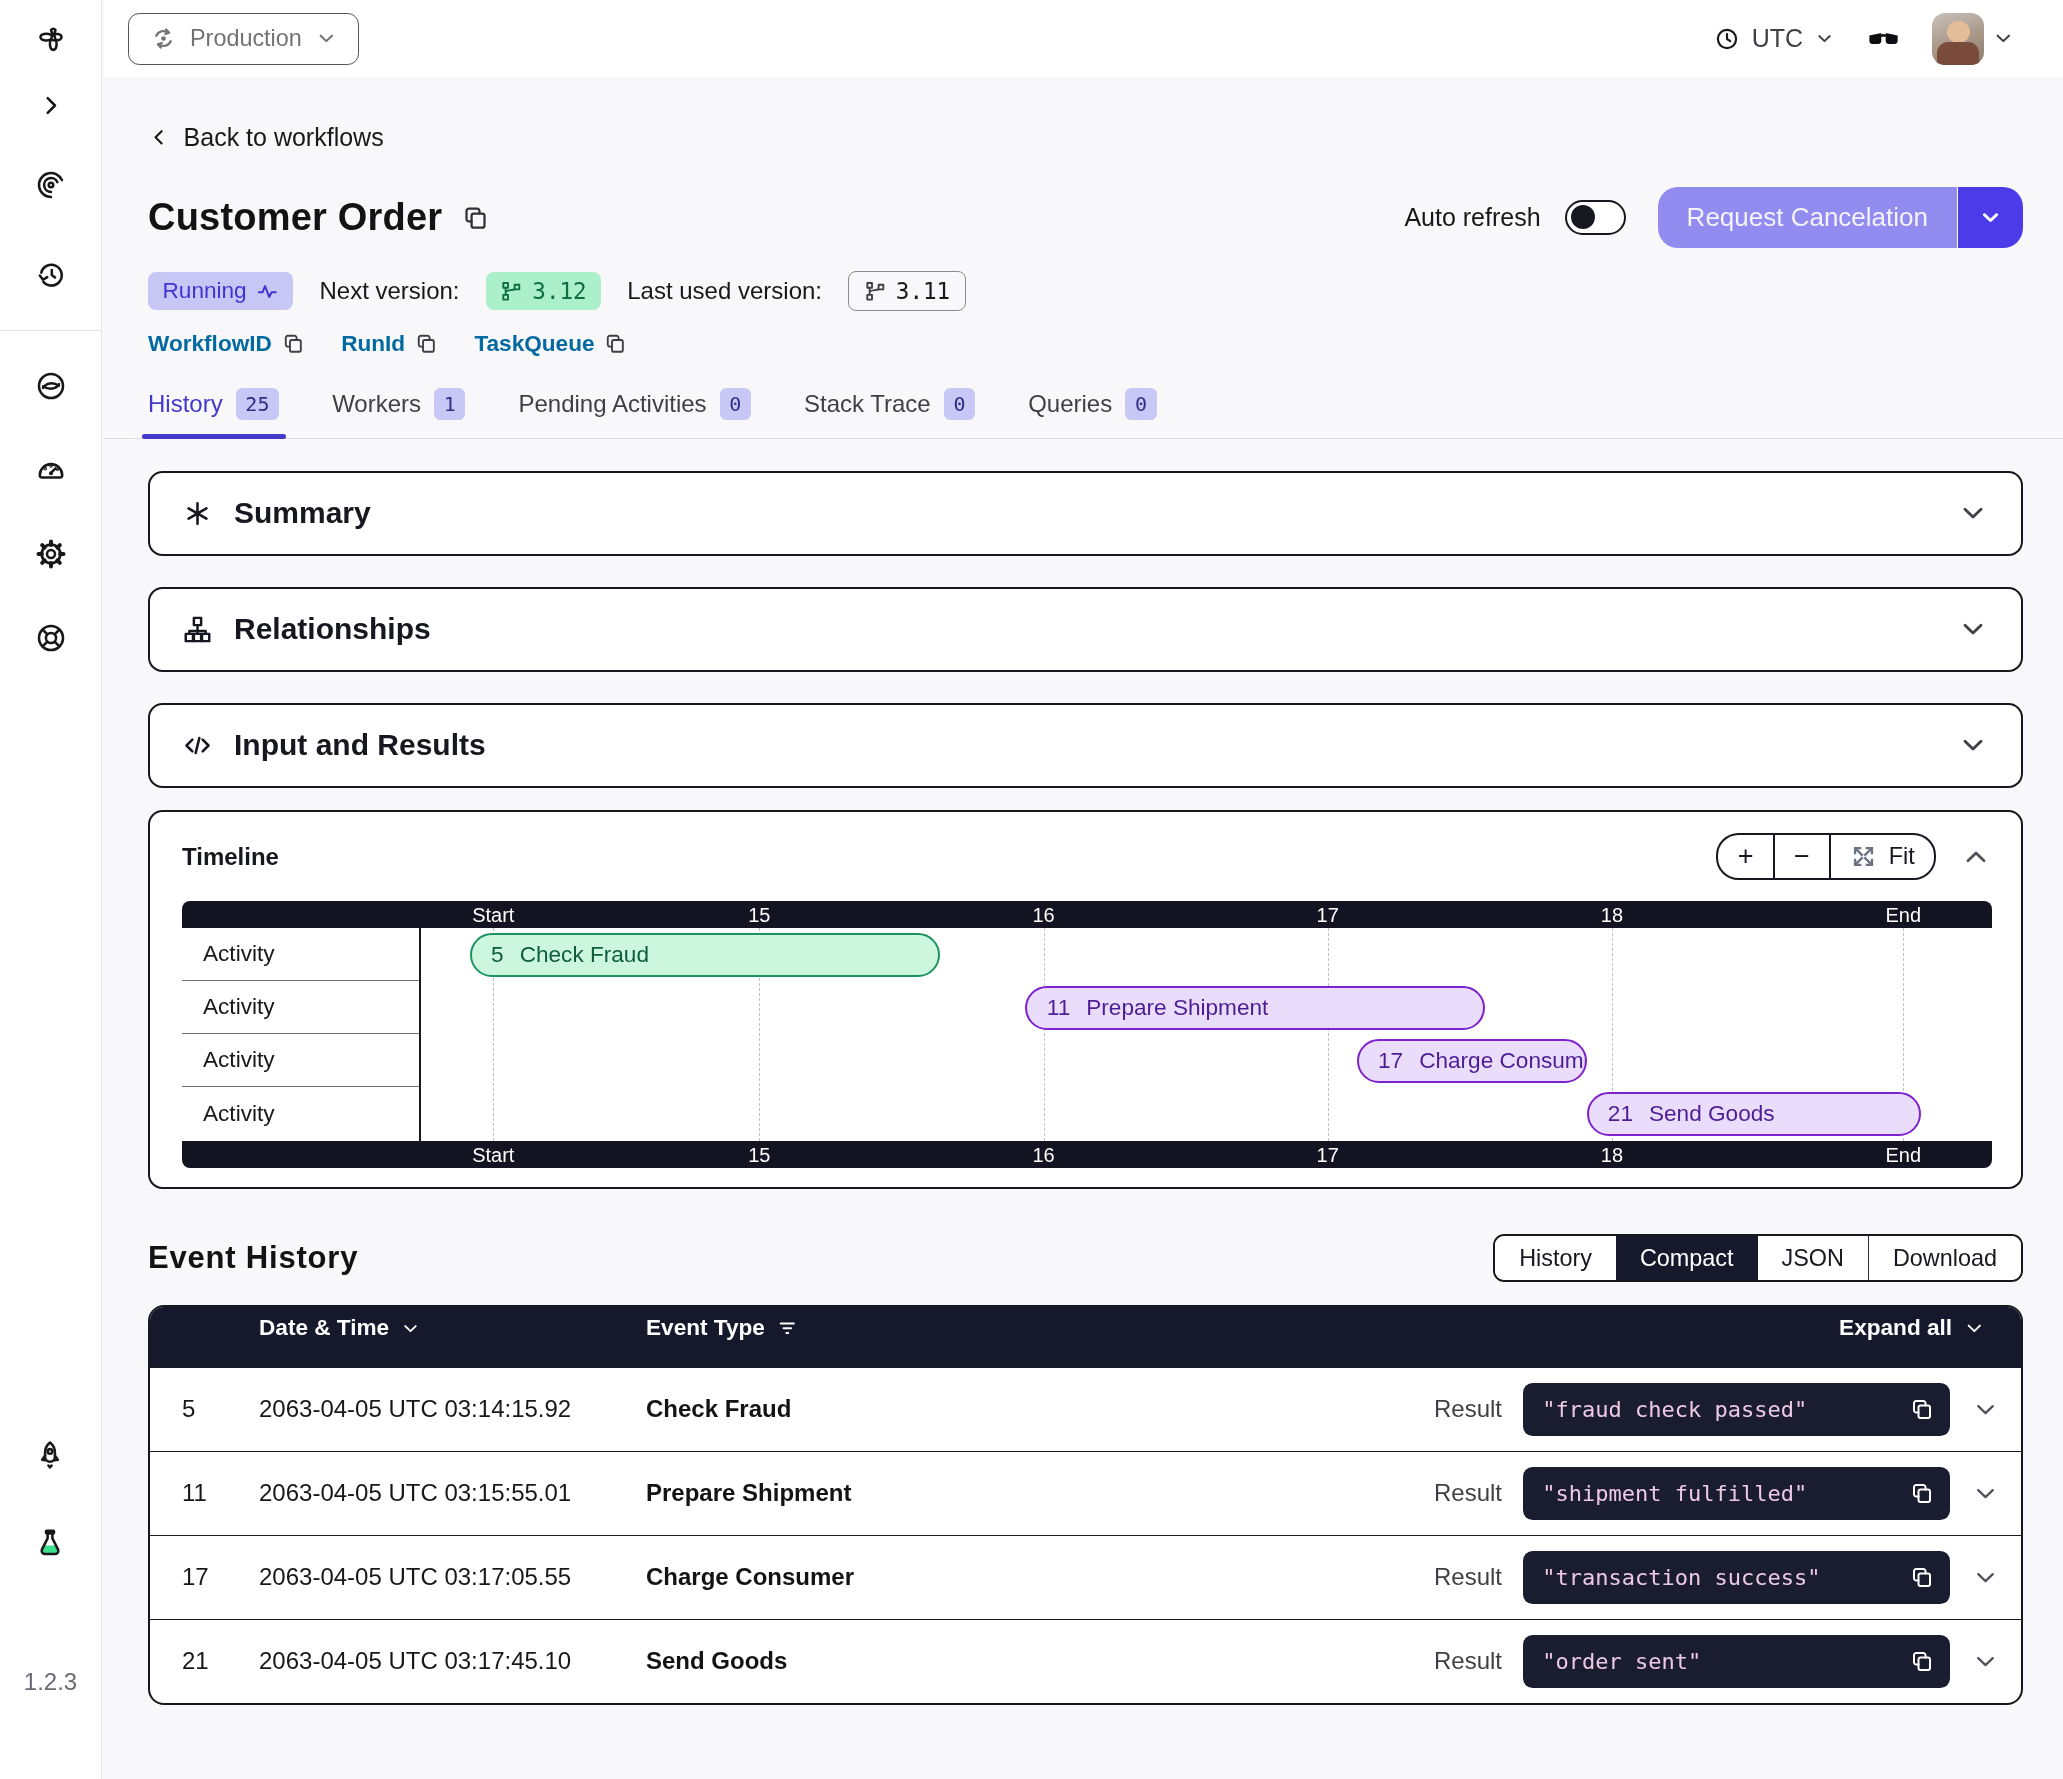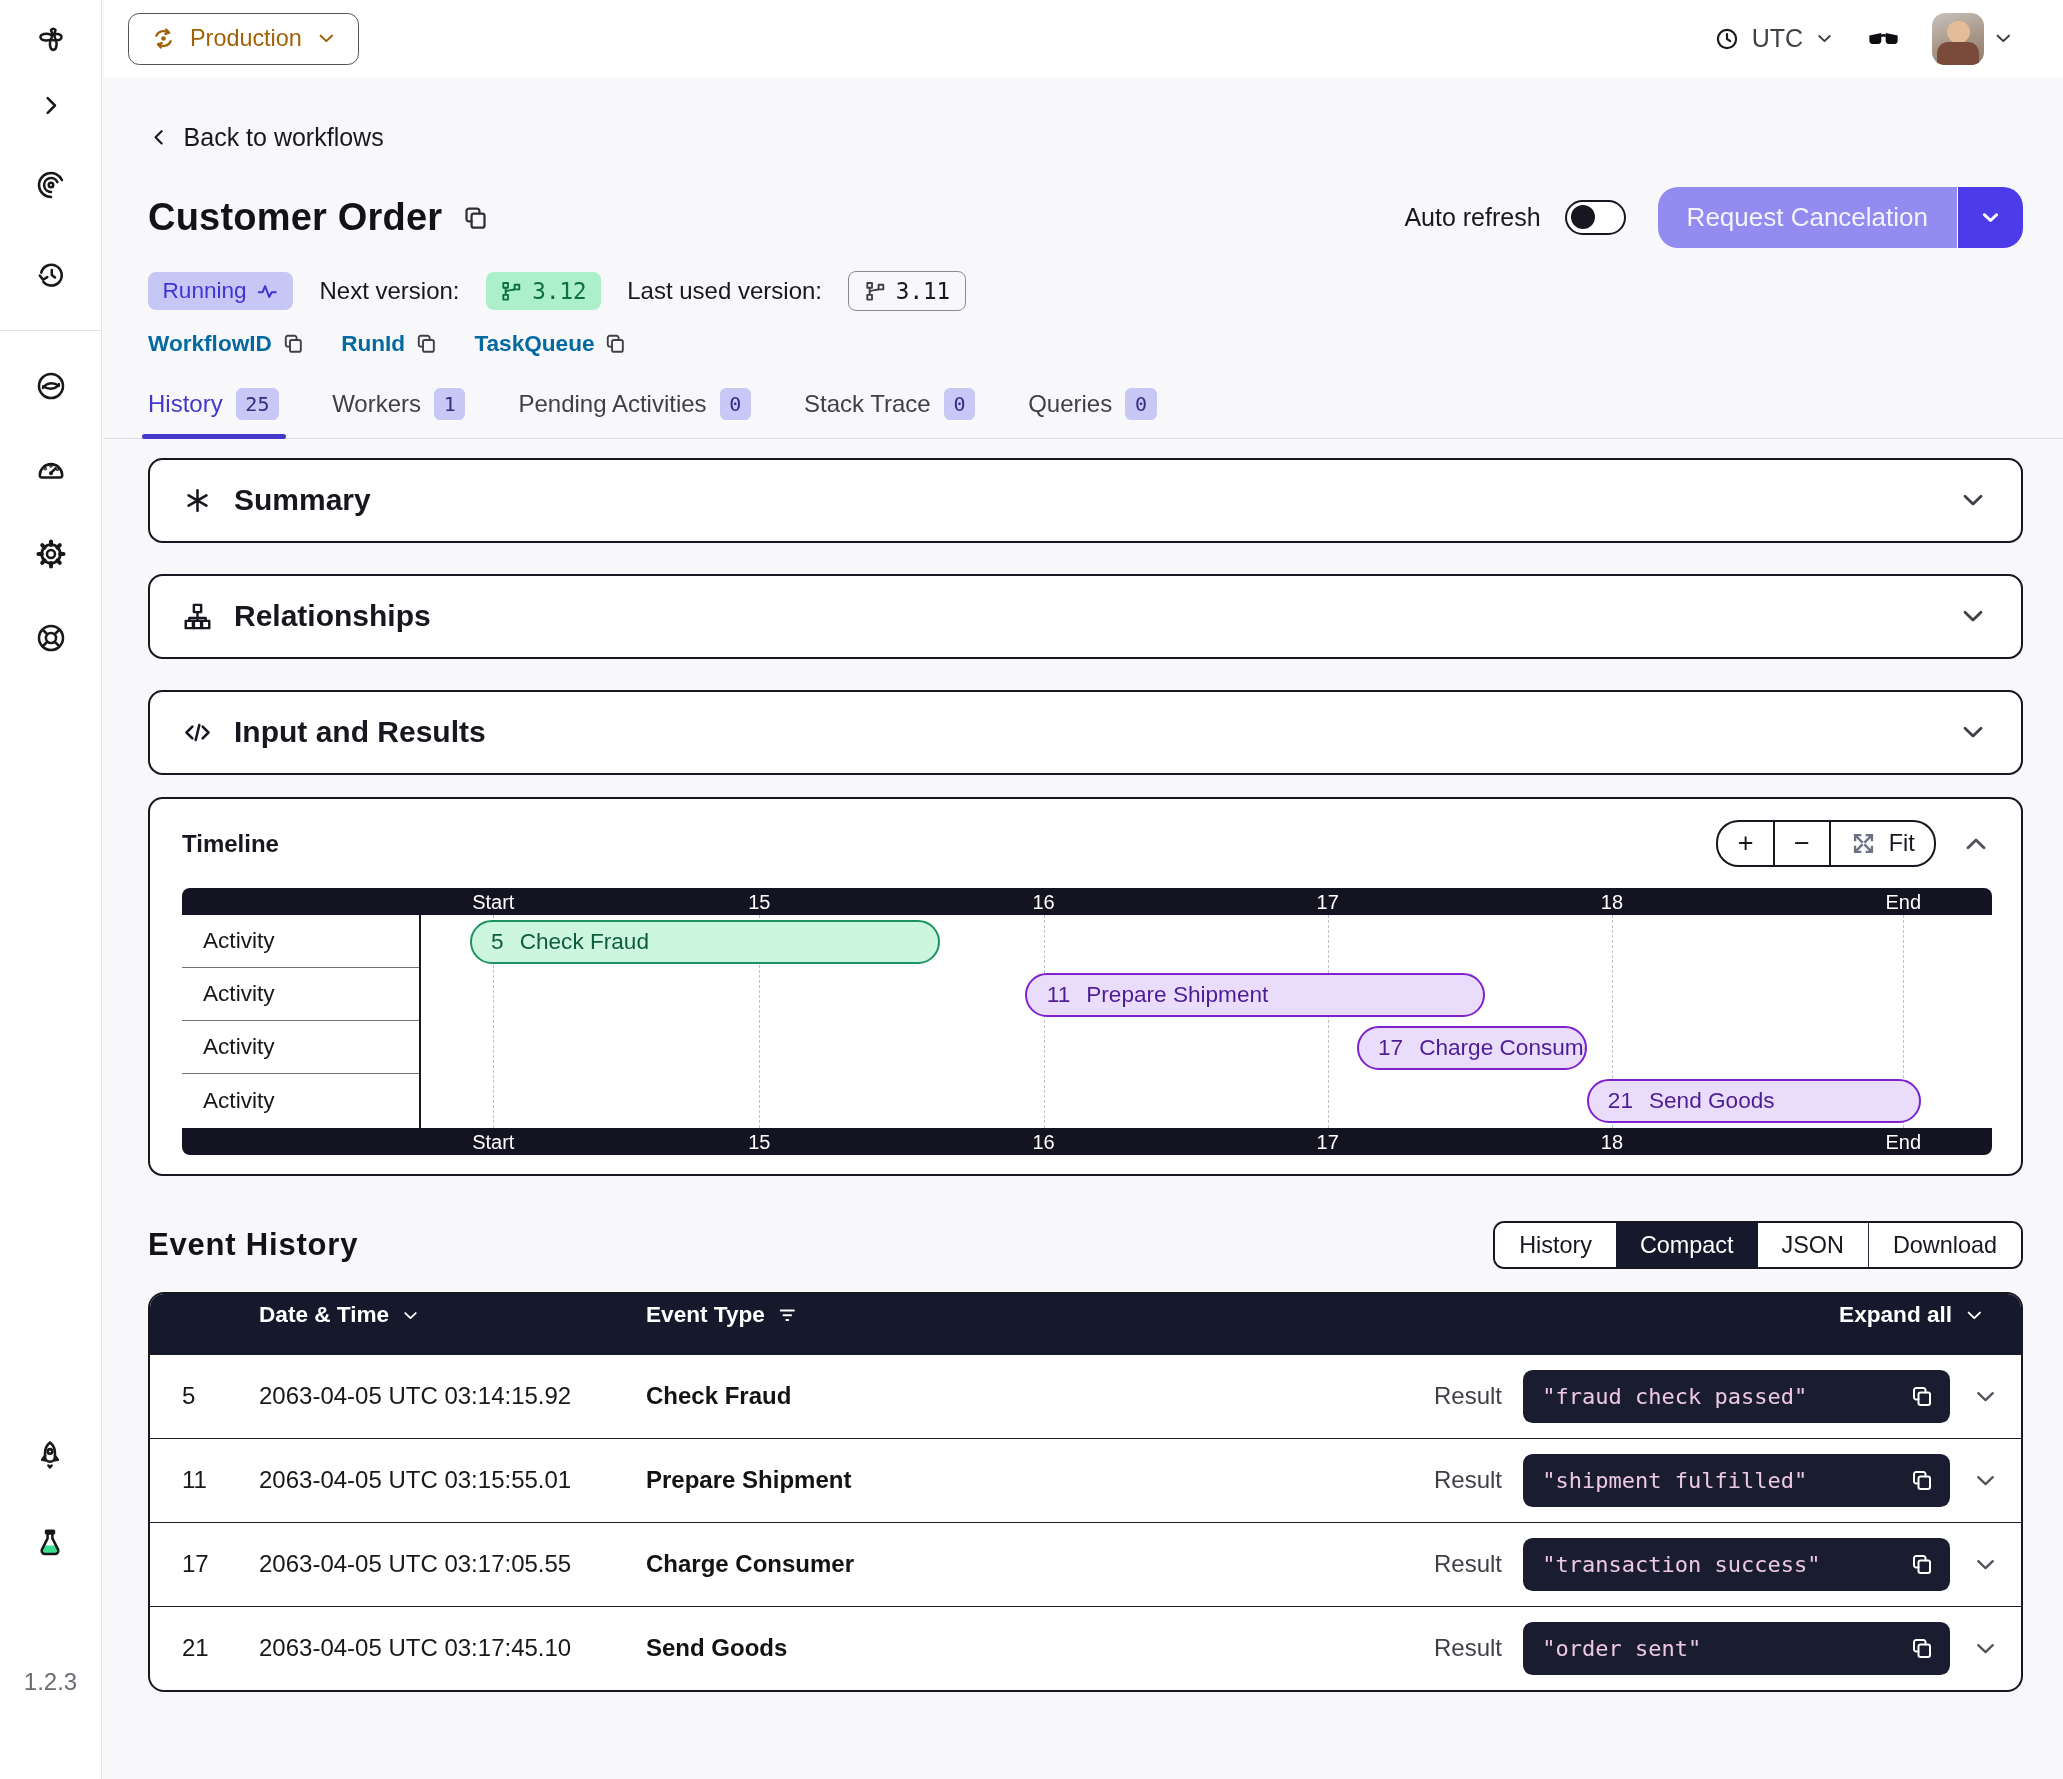--- a/index.html
+++ b/index.html
@@ -13,21 +13,21 @@
   .sb-gap { height:50px; }
   .sidebar .logo { margin-top:26px; }
   .sidebar .chev { margin-top:34px; width:27px; height:27px; }
   .sb-divider { width:102px; height:0; border-top:1.6px solid #e4e4e8; margin:39px 0; }
   .sb-group { display:flex; flex-direction:column; align-items:center; gap:58px; }
   .sb-bottom { margin-top:auto; display:flex; flex-direction:column; align-items:center; gap:56px; padding-bottom:0; }
   .sb-version { color:#6b6b74; font-size:24px; margin-top:53px; margin-bottom:84px; }
 
   
   .topbar { position:absolute; left:104px; top:0; right:0; height:77px; background:#fff; display:flex; align-items:center; padding:0 48px 0 24px; }
-  .env-btn { display:flex; align-items:center; gap:13px; border:1.6px solid #52525b; border-radius:11.3px; height:52px; padding:0 21px; background:#fff; font-size:23.4px; color:#a16207; cursor:pointer; }
+  .env-btn { display:flex; align-items:center; gap:13px; border:1.6px solid #52525b; border-radius:11.3px; height:52px; padding:0 21px; background:#fff; font-size:23.4px; color:#737373; cursor:pointer; }
   .topbar-right { margin-left:auto; display:flex; align-items:center; gap:31px; }
   .tz { display:flex; align-items:center; gap:11.3px; font-size:25px; color:#3f3f46; cursor:pointer; }
   .avatar-wrap { display:flex; align-items:center; gap:8px; }
   .avatar { width:52px; height:52px; border-radius:13px; overflow:hidden; background:linear-gradient(160deg,#c9c2bd 0%,#a79585 55%,#8d7b6d 100%); position:relative; cursor:pointer; }
   .avatar::before { content:""; position:absolute; left:14.5px; top:8px; width:22.6px; height:22.6px; border-radius:50%; background:#e3bd97; }
   .avatar::after { content:""; position:absolute; left:4.8px; top:29px; width:42px; height:24px; border-radius:11.3px 11.3px 0 0; background:#7a4a3a; }
 
   
   .main { position:absolute; left:104px; top:77px; right:0; bottom:0; background:#f8f8fb; padding:46px 40px 0 44px; }
 
@@ -58,21 +58,21 @@
 
   
   .tabs-strip { margin:31px -40px 0 -44px; padding:0 40px 0 44px; border-bottom:1.6px solid #dcdce1; display:flex; gap:53px; }
   .tab { position:relative; display:flex; align-items:center; gap:13px; font-size:24px; color:#3f3f46; font-weight:500; padding-bottom:18px; cursor:pointer; }
   .tab .count { font-family:"DejaVu Sans Mono",monospace; font-size:20px; background:#c8c8f6; color:#312e81; border-radius:6.4px; padding:4px 9.7px; }
   .tab.active { color:#4338ca; }
   .tab.active::after { content:""; position:absolute; left:-6.4px; right:-6.4px; bottom:-1.6px; height:5.6px; border-radius:3.2px; background:#4338ca; }
 
   
   .card { background:#fff; border:2.4px solid #17171f; border-radius:14.5px; margin-top:31px; }
-  .card.first { margin-top:19px; }
+  .card.first { margin-top:32px; }
   .acc-card { height:85px; display:flex; align-items:center; padding:0 32px; cursor:pointer; }
   .acc-title { font-size:30px; font-weight:600; color:#17171f; margin-left:21px; }
   .acc-chev { margin-left:auto; color:#3f3f46; }
   .acc-icon { color:#17171f; }
 
   
   .timeline-card { margin-top:22.6px; padding:21px 29px 24px 32px; height:379px; }
   .tl-head { display:flex; align-items:center; }
   .tl-title { font-size:24px; font-weight:600; color:#17171f; }
   .tl-controls { margin-left:auto; display:flex; align-items:stretch; border:2.4px solid #17171f; border-radius:22.6px; overflow:hidden; height:47px; background:#fff; }

